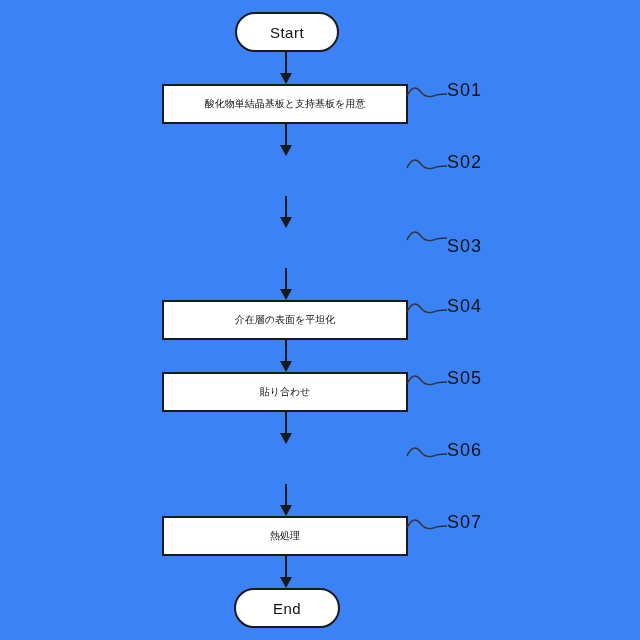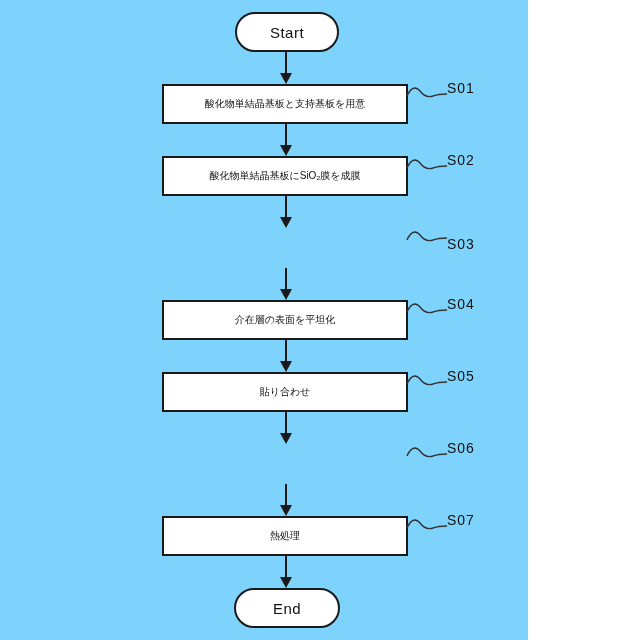--- a/index.html
+++ b/index.html
@@ -2,23 +2,23 @@
 <html><head>
 <meta charset="utf-8">
 <style>
   html, body {
     margin: 0;
     padding: 0;
     background: #ffffff;
   }
   .canvas {
     position: relative;
-    width: 528px;
+    width: 640px;
     height: 640px;
-    background: #7dd3fc;
+    background: #3b82f6;
     font-family: "Liberation Sans", "DejaVu Sans", sans-serif;
     color: #111111;
     overflow: hidden;
   }
   .terminal {
     position: absolute;
     box-sizing: border-box;
     border: 2px solid #1a1a1a;
     border-radius: 21px;
     background: #ffffff;
@@ -75,21 +75,21 @@
   }
   .squiggle {
     position: absolute;
     left: 406px;
     width: 42px;
     height: 16px;
   }
   .step-id {
     position: absolute;
     left: 447px;
-    font-size: 14px;
+    font-size: 18px;
     letter-spacing: 1px;
     line-height: 1;
     color: #111111;
   }
 </style>
 </head>
 <body>
 
 <div class="canvas">
 
@@ -107,23 +107,20 @@
   <div class="arrow" style="top:556px"></div>
 
   <div class="box" style="top:84px">
     <span>酸化物単結晶基板と支持基板を用意</span>
   </div>
   <svg class="squiggle" style="top:85px" viewBox="0 0 42 16">
     <path d="M1,11 C5,2 10,1 14,6 C17,10 21,13 27,11 C31,9.5 36,9 41,9" fill="none" stroke="#333" stroke-width="1.4"></path>
   </svg>
   <span class="step-id" style="top:81px">S01</span>
 
-  <div class="box" style="top:156px">
-    <span>酸化物単結晶基板にSiO₂膜を成膜</span>
-  </div>
   <svg class="squiggle" style="top:157px" viewBox="0 0 42 16">
     <path d="M1,11 C5,2 10,1 14,6 C17,10 21,13 27,11 C31,9.5 36,9 41,9" fill="none" stroke="#333" stroke-width="1.4"></path>
   </svg>
   <span class="step-id" style="top:153px">S02</span>
 
   <svg class="squiggle" style="top:229px" viewBox="0 0 42 16">
     <path d="M1,11 C5,2 10,1 14,6 C17,10 21,13 27,11 C31,9.5 36,9 41,9" fill="none" stroke="#333" stroke-width="1.4"></path>
   </svg>
   <span class="step-id" style="top:237px">S03</span>
 

